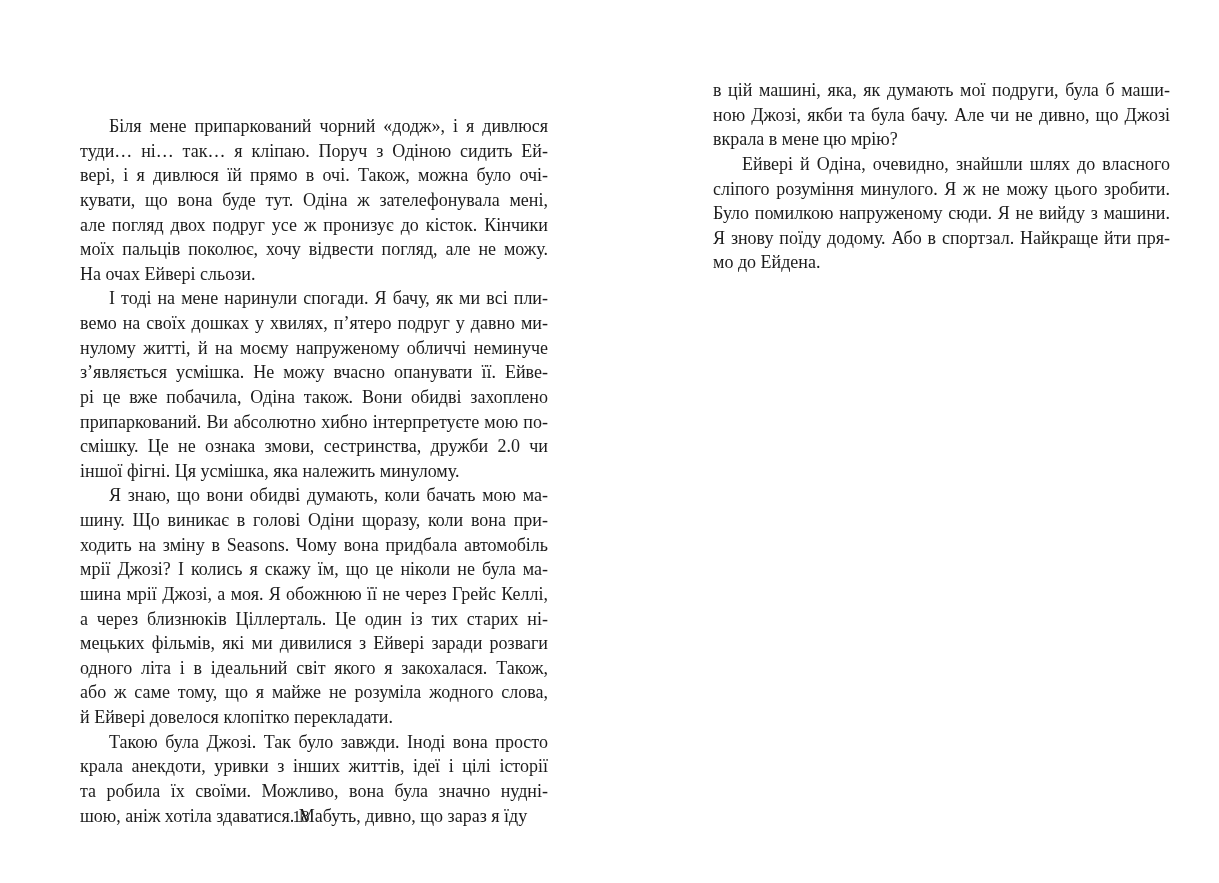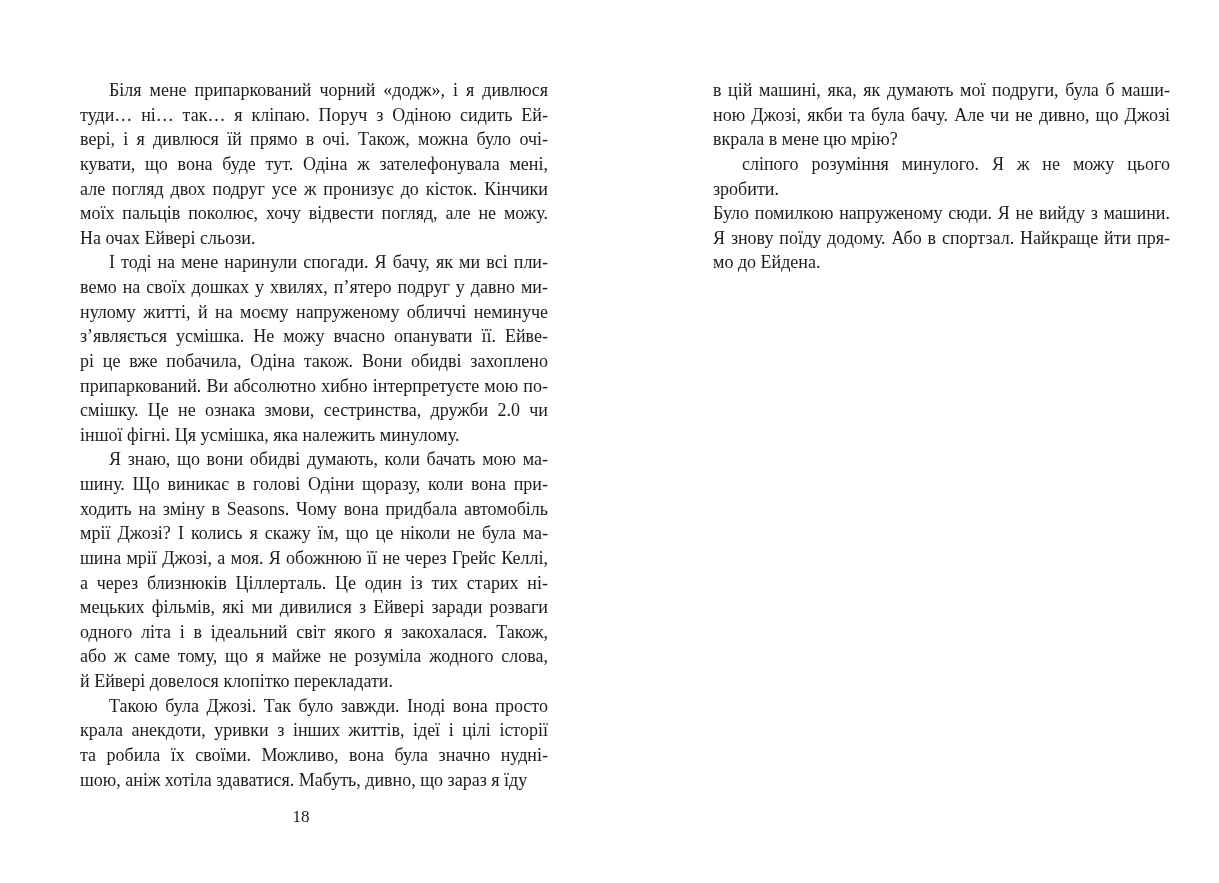--- a/index.html
+++ b/index.html
@@ -27,21 +27,21 @@
   }
   .page-left  { left: 0;     width: 610px; }
   .page-right { left: 636px; width: 609px; }
 
   .text-column {
     position: absolute;
     top: 78px;
     font-size: 18px;
     line-height: 24.62px;
   }
-  .text-column-left  { left: 80px;  width: 468px; }
+  .text-column-left  { left: 80px;  width: 468px; margin-top: 36px; }
   
   .text-column-right { left: 77px;  width: 457px; }
 
   p.para {
     margin: 0;
     padding: 0;
   }
   .line {
     display: block;
     text-align: justify;
@@ -114,20 +114,21 @@
   </section>
 
   <section class="page page-right">
     <div class="text-column text-column-right">
         <p class="para">
           <span class="line">в цій машині, яка, як думають мої подруги, була б маши-</span>
           <span class="line">ною Джозі, якби та була бачу. Але чи не дивно, що Джозі</span>
           <span class="line last-line">вкрала в мене цю мрію?</span>
         </p>
         <p class="para indent">
+          <span class="line">Ейвері й Одіна, очевидно, знайшли шлях до власного</span>
           <span class="line">сліпого розуміння минулого. Я ж не можу цього зробити.</span>
           <span class="line">Було помилкою напруженому сюди. Я не вийду з машини.</span>
           <span class="line">Я знову поїду додому. Або в спортзал. Найкраще йти пря-</span>
           <span class="line last-line">мо до Ейдена.</span>
         </p>
       </div>
   </section>
 
 </main>
 

